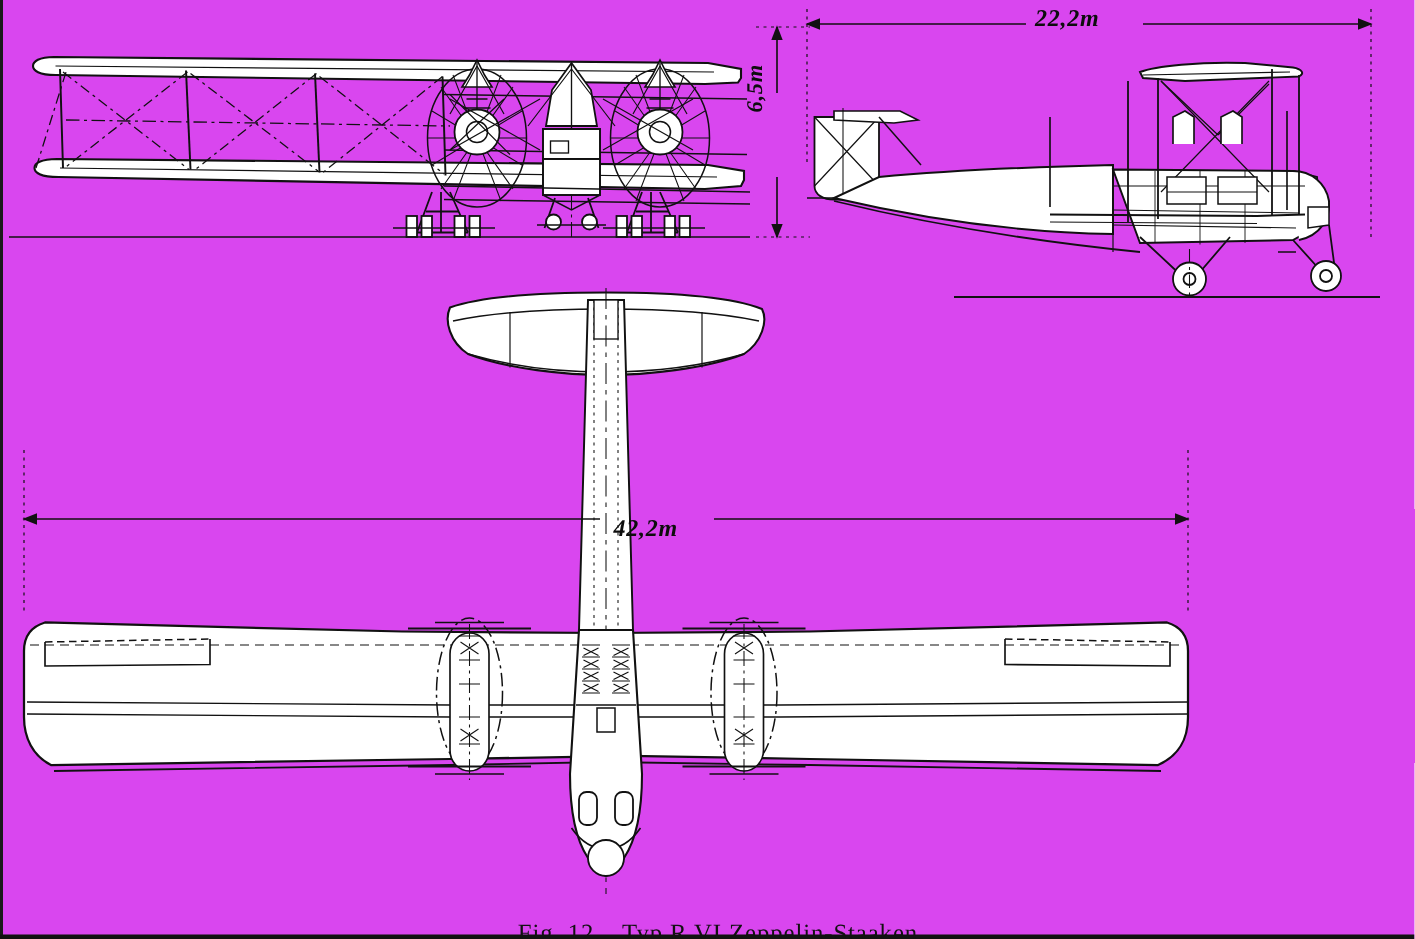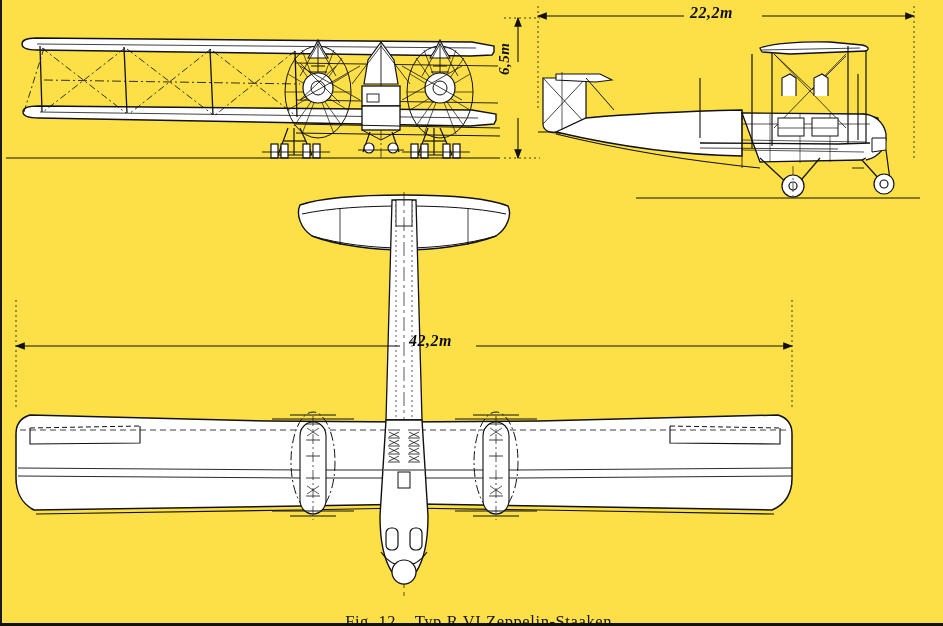--- a/index.html
+++ b/index.html
@@ -3,42 +3,42 @@
 <meta charset="utf-8">
 <style>
   html,body{margin:0;padding:0;background:#ffffff;}
   body{
     width:943px;height:626px;position:relative;overflow:hidden;
     font-family:"Liberation Serif", serif;
     background:#ffffff;
   }
   #page{
     position:absolute;inset:0;width:943px;height:626px;
-    background:#fde047;
+    background:#d946ef;
     text-decoration:underline;
   }
   #edge-left{position:absolute;left:0;top:0;width:2px;height:626px;background:#1a1a1a;}
   #edge-bottom{position:absolute;left:0;bottom:0;width:943px;height:3px;background:#111111;}
   svg.plate{position:absolute;left:0;top:0;width:943px;height:626px;}
   .caption{
     position:absolute;left:0;top:592px;width:943px;
     text-align:center;
     font-family:"Liberation Serif", serif;
     font-size:16.5px;letter-spacing:.6px;color:#111;
     white-space:pre;
   }
   .caption .figno{font-weight:normal;}
   .dimlabel{
     position:absolute;
     font-family:"Liberation Serif", serif;
     font-weight:bold;font-style:italic;
     color:#0d0d0d;
     white-space:nowrap;
   }
-  #dim-span-label{left:409px;top:332px;font-size:16px;letter-spacing:.5px;}
+  #dim-span-label{left:409px;top:344px;font-size:16px;letter-spacing:.5px;}
   #dim-len-label{left:690px;top:4px;font-size:16px;letter-spacing:.5px;}
   #dim-h-label{
     left:496px;top:75px;font-size:15px;letter-spacing:.5px;
     transform:rotate(-90deg);transform-origin:left top;
   }
 </style>
 </head>
 <body>
 
 <div id="page">

